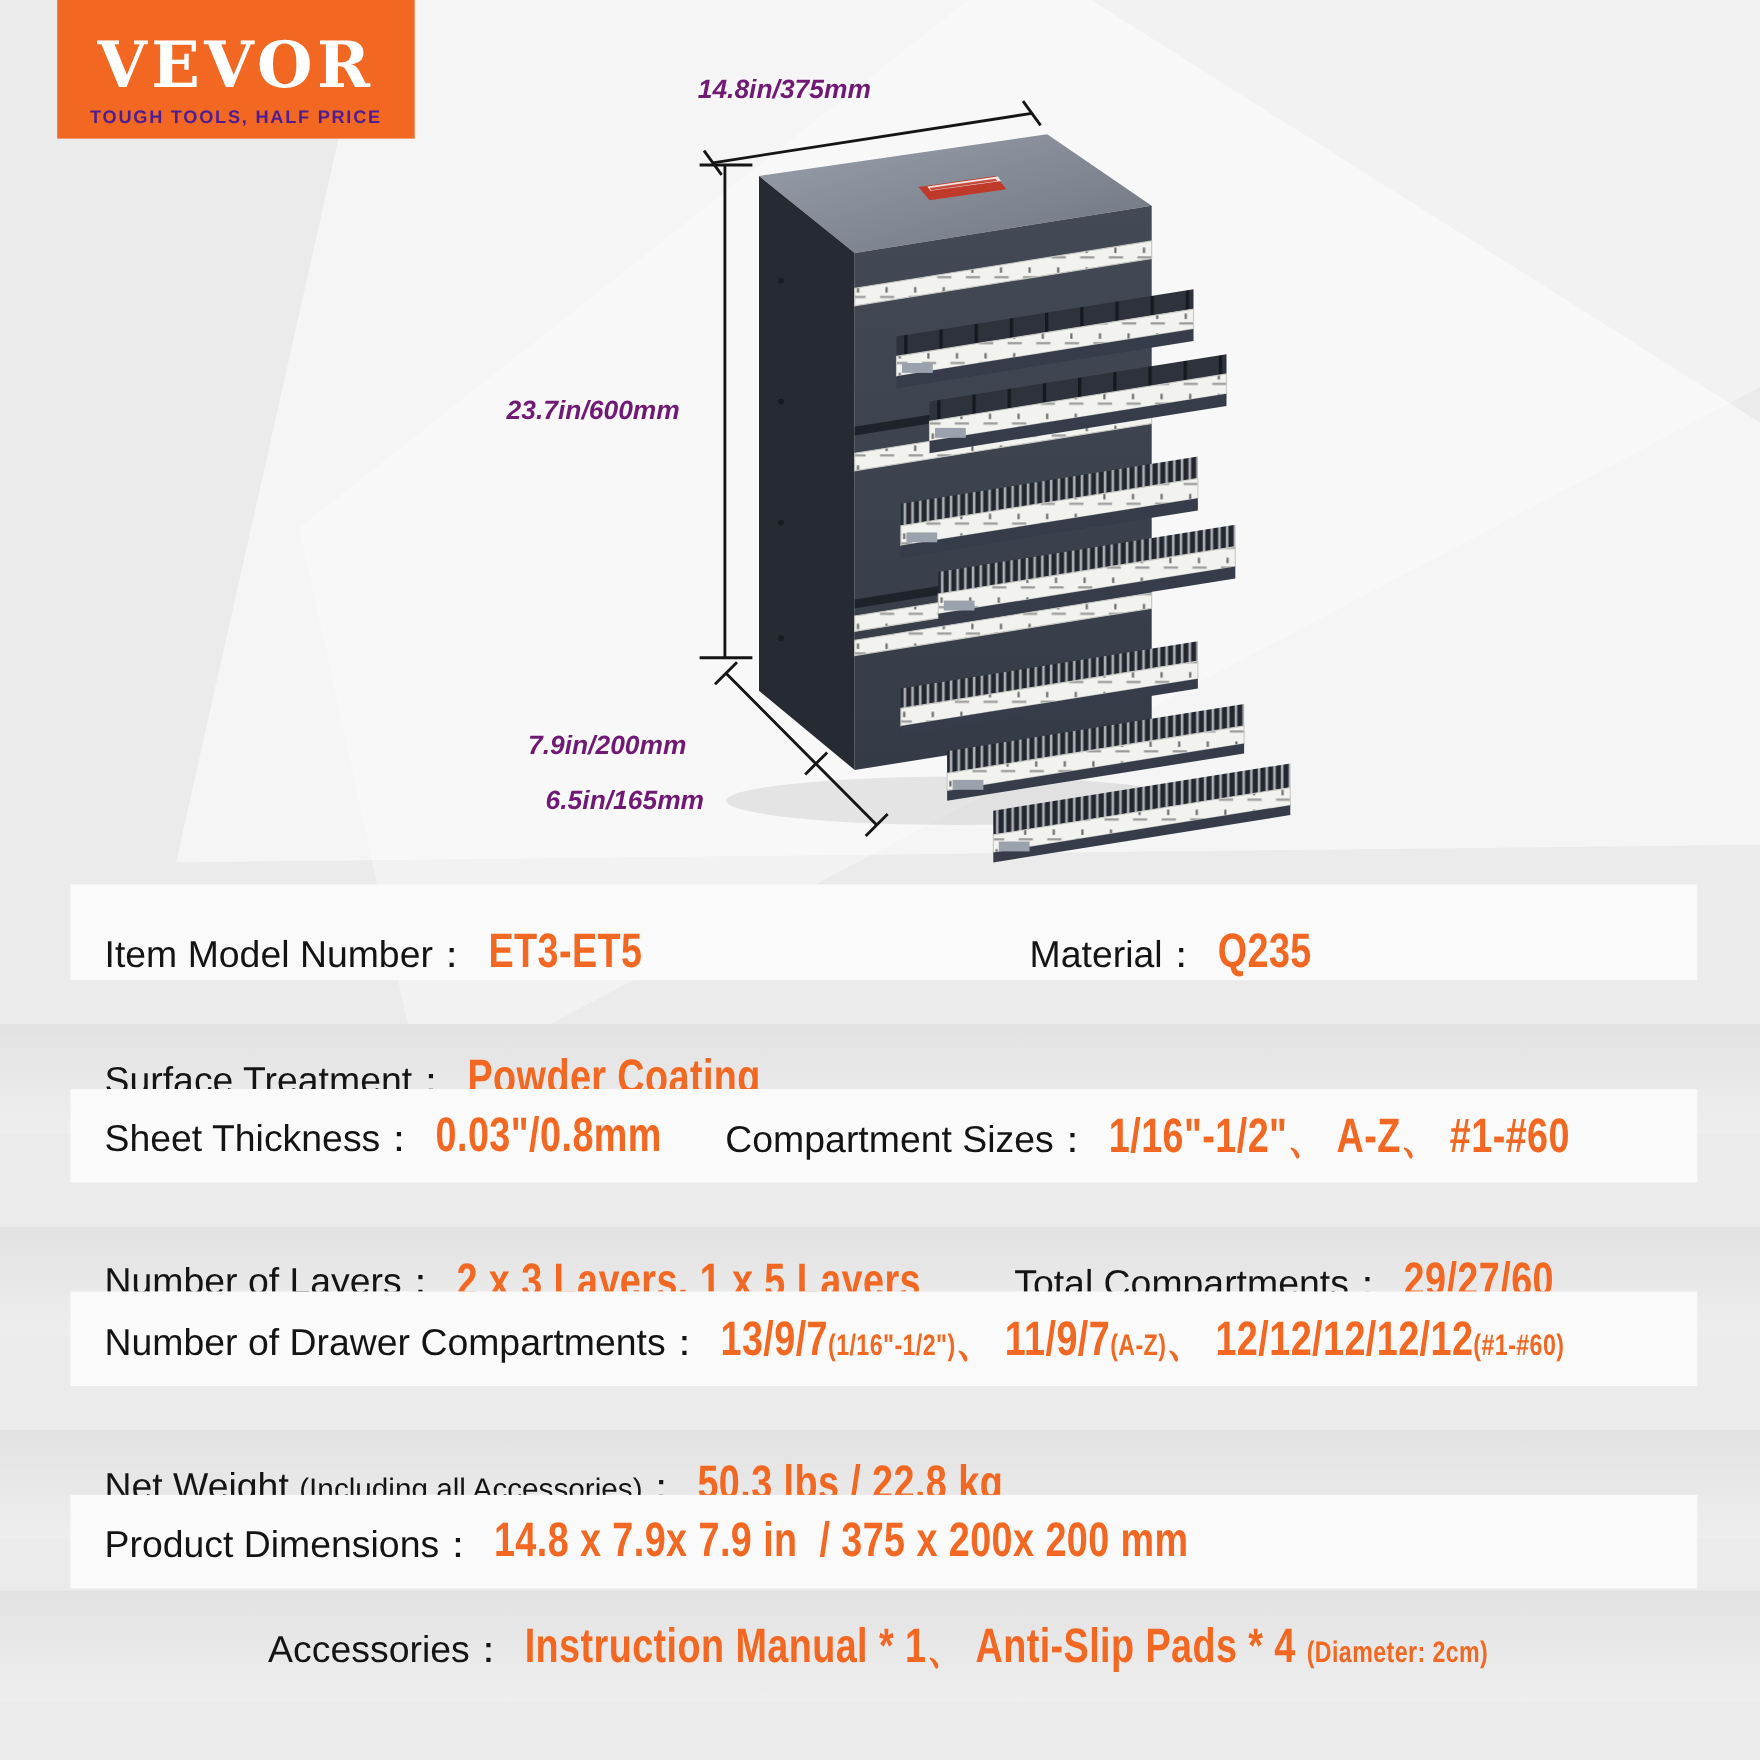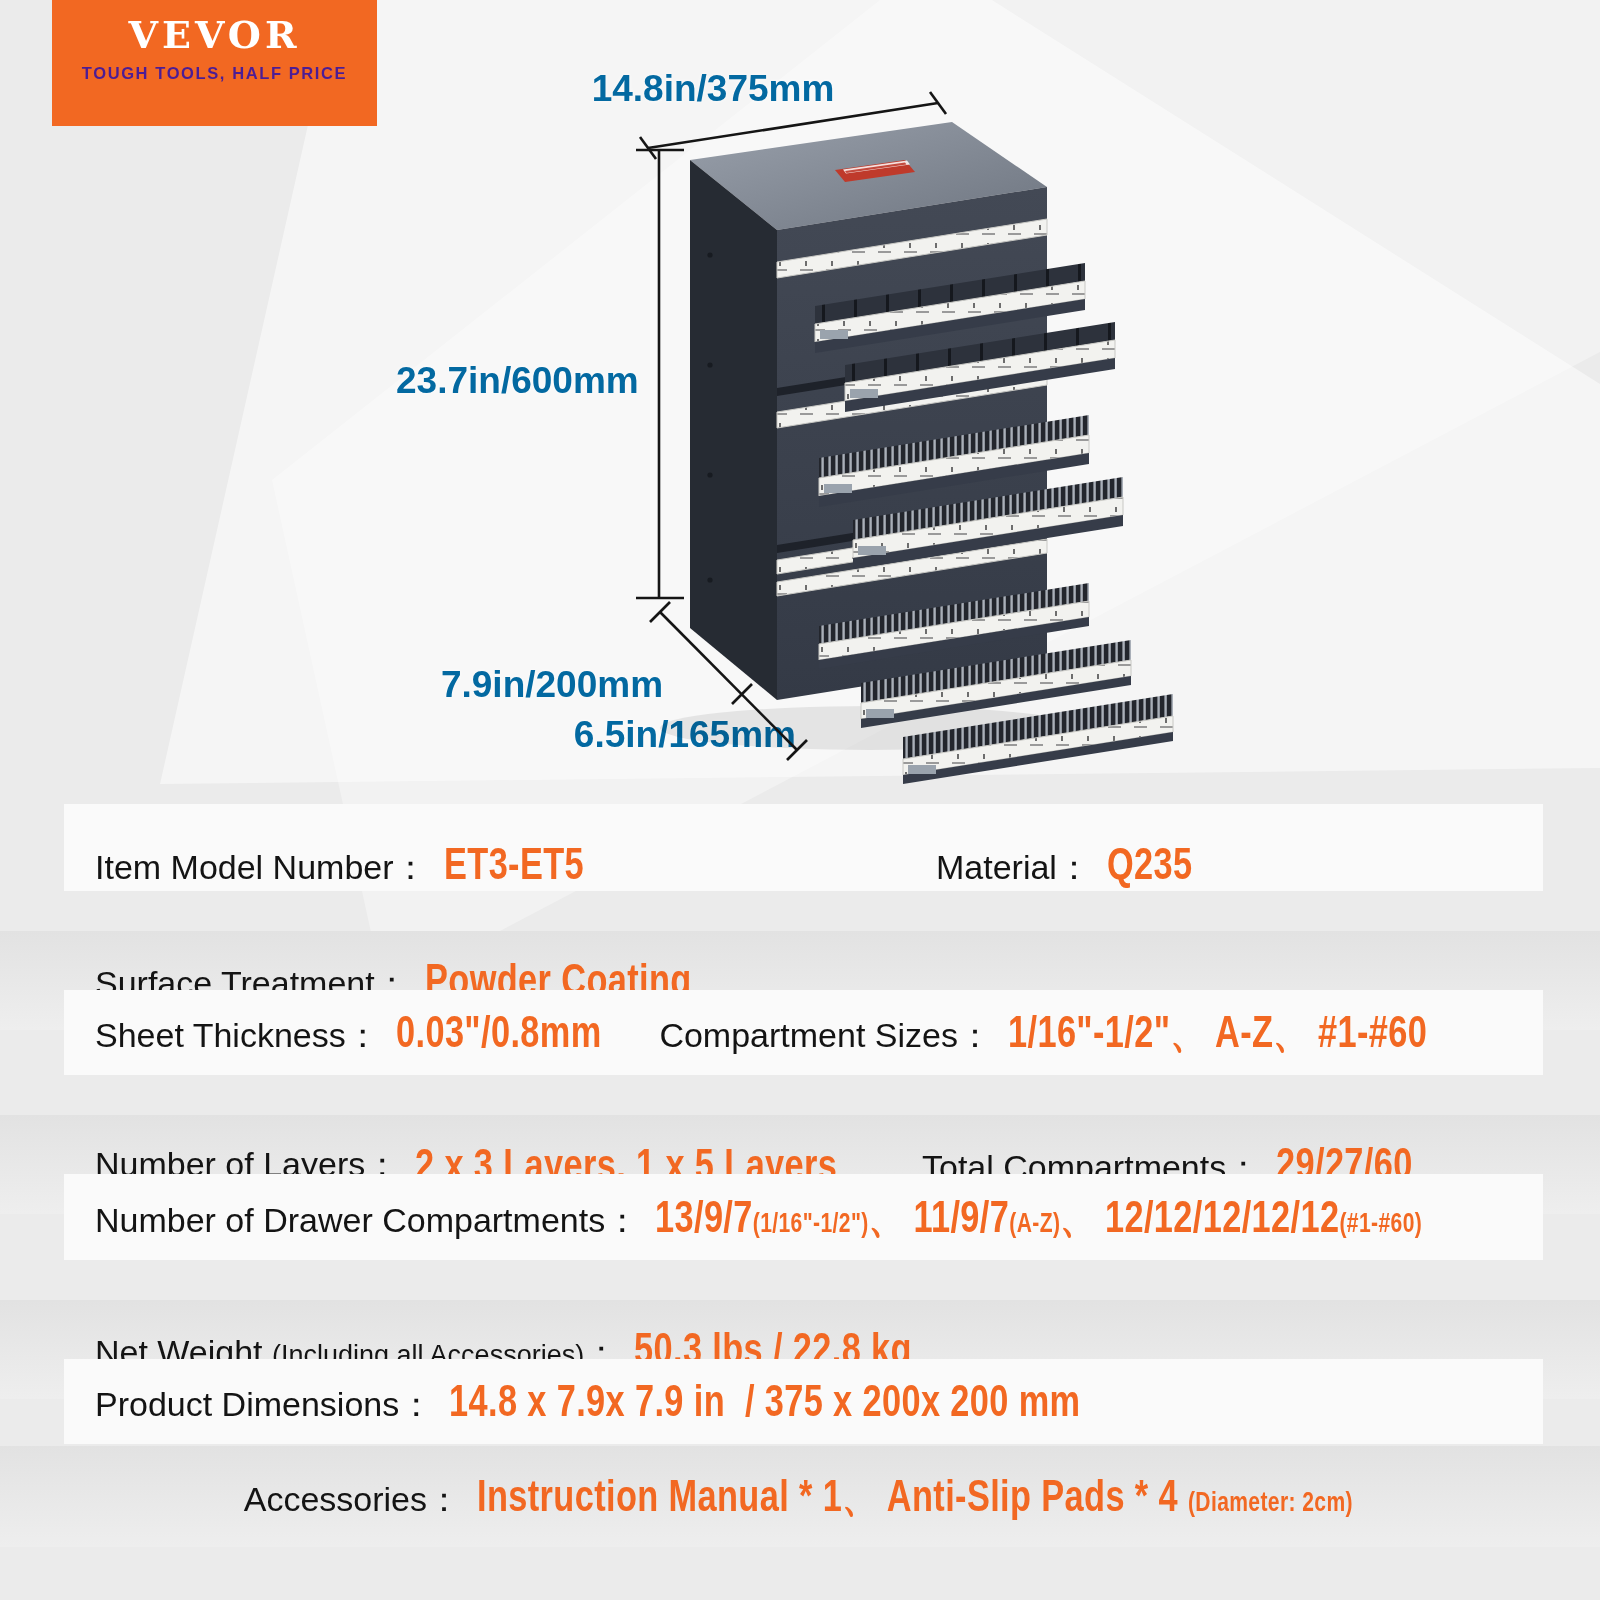--- a/index.html
+++ b/index.html
@@ -8,29 +8,29 @@
   .swoosh{position:absolute;pointer-events:none;}
   #sw1{left:0;top:0;width:1600px;height:1600px;
        background:rgba(255,255,255,0.5);
        clip-path:polygon(21% 0, 62% 0, 100% 24%, 100% 48%, 10% 49%);}
   #sw2{left:0;top:0;width:1600px;height:1600px;
        background:rgba(255,255,255,0.35);
        clip-path:polygon(55% 0, 100% 0, 100% 22%, 24% 62%, 17% 30%);}
   
   #logo{position:absolute;left:52px;top:0;width:325px;height:126px;text-align:center;}
   #logo .vevor{color:#fff;font-family:"DejaVu Serif", serif;font-weight:bold;
-       font-size:38px;letter-spacing:4px;line-height:1;margin-top:16px;}
+       font-size:58px;letter-spacing:4px;line-height:1;margin-top:30px;}
   #logo .tagline{color:#4c1d95;font-weight:bold;font-size:16.5px;letter-spacing:1.6px;margin-top:10px;}
   
-  .dim{position:absolute;font-weight:bold;font-size:37px;color:#0369a1;white-space:nowrap;
-       text-shadow:0 0 5px rgba(255,255,255,0.7);}
+  .dim{position:absolute;font-weight:bold;font-size:24px;color:#701a75;white-space:nowrap;
+       text-shadow:0 0 5px rgba(255,255,255,0.7);font-style:italic;}
   #dimW{left:563px;top:68px;width:300px;text-align:center;}
   #dimH{left:396px;top:360px;width:222px;text-align:right;}
   #dimD{left:402px;top:644px;width:300px;text-align:center;margin-top:20px;}
-  #dimB{left:496px;top:714px;width:300px;text-align:right;}
+  #dimB{left:496px;top:714px;width:300px;text-align:left;}
   #cabinet-svg{position:absolute;left:560px;top:60px;}
   
   .row{position:absolute;display:flex;align-items:center;}
   .row.w{left:64px;right:57px;background:#fafafa;padding-left:31px;}
   .row.g{left:0;right:0;background:linear-gradient(180deg,#e2e2e2 0%,#eeeeee 100%);padding-left:95px;margin-top:40px;}
   .cell{display:flex;align-items:baseline;white-space:pre;}
   .lbl{font-size:34px;color:#141414;}
   .lbl.sm{font-size:27px;}
   .val{display:inline-block;transform:scaleX(0.78);transform-origin:left bottom;
        font-weight:bold;color:#f26822;font-size:44px;margin-left:16px;letter-spacing:0.5px;}

